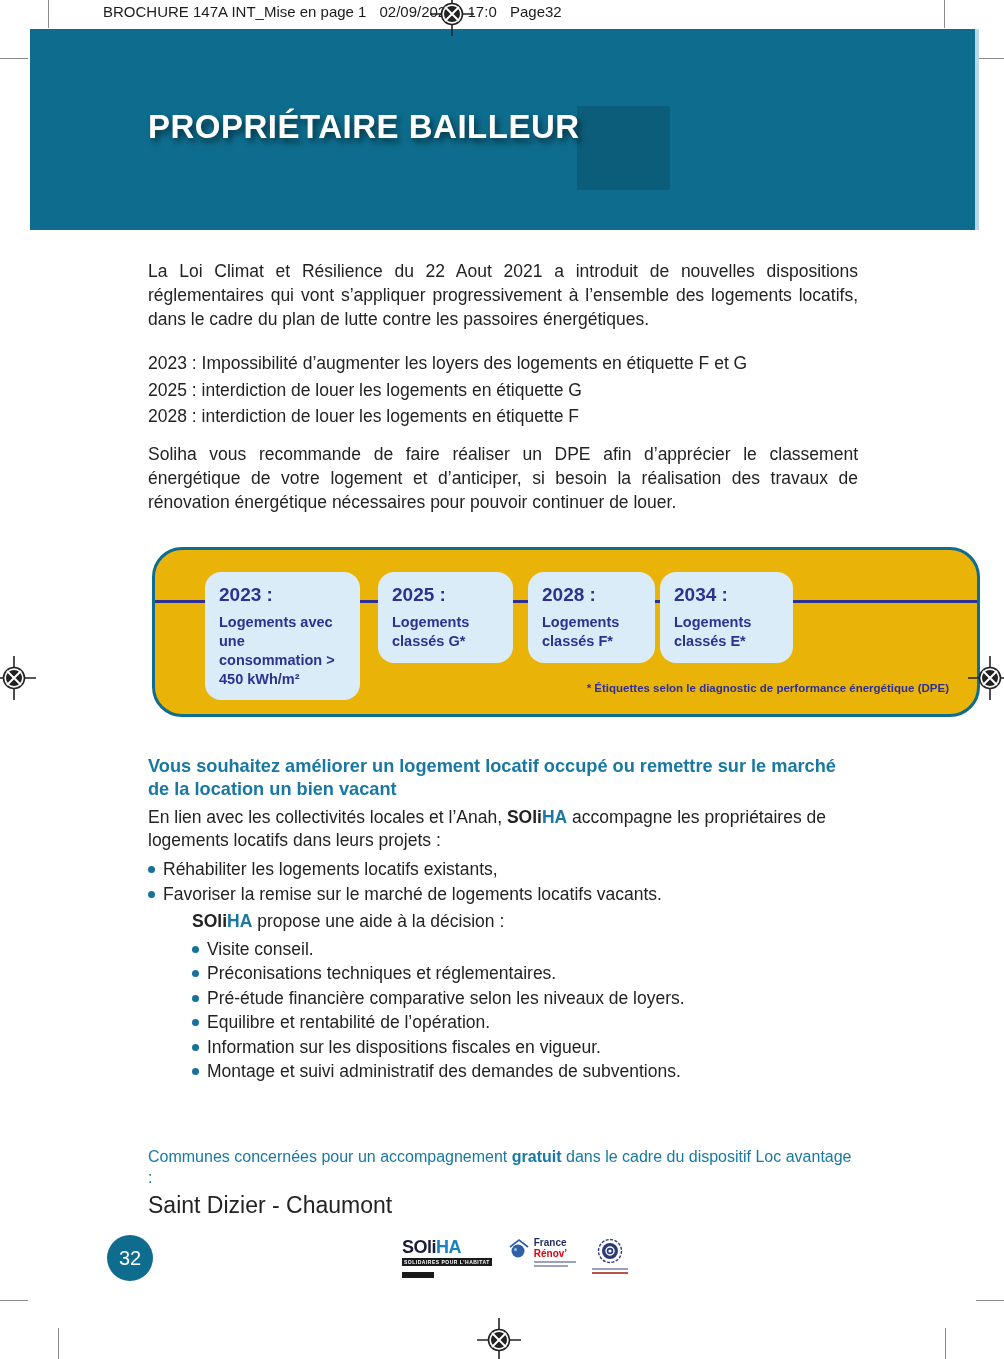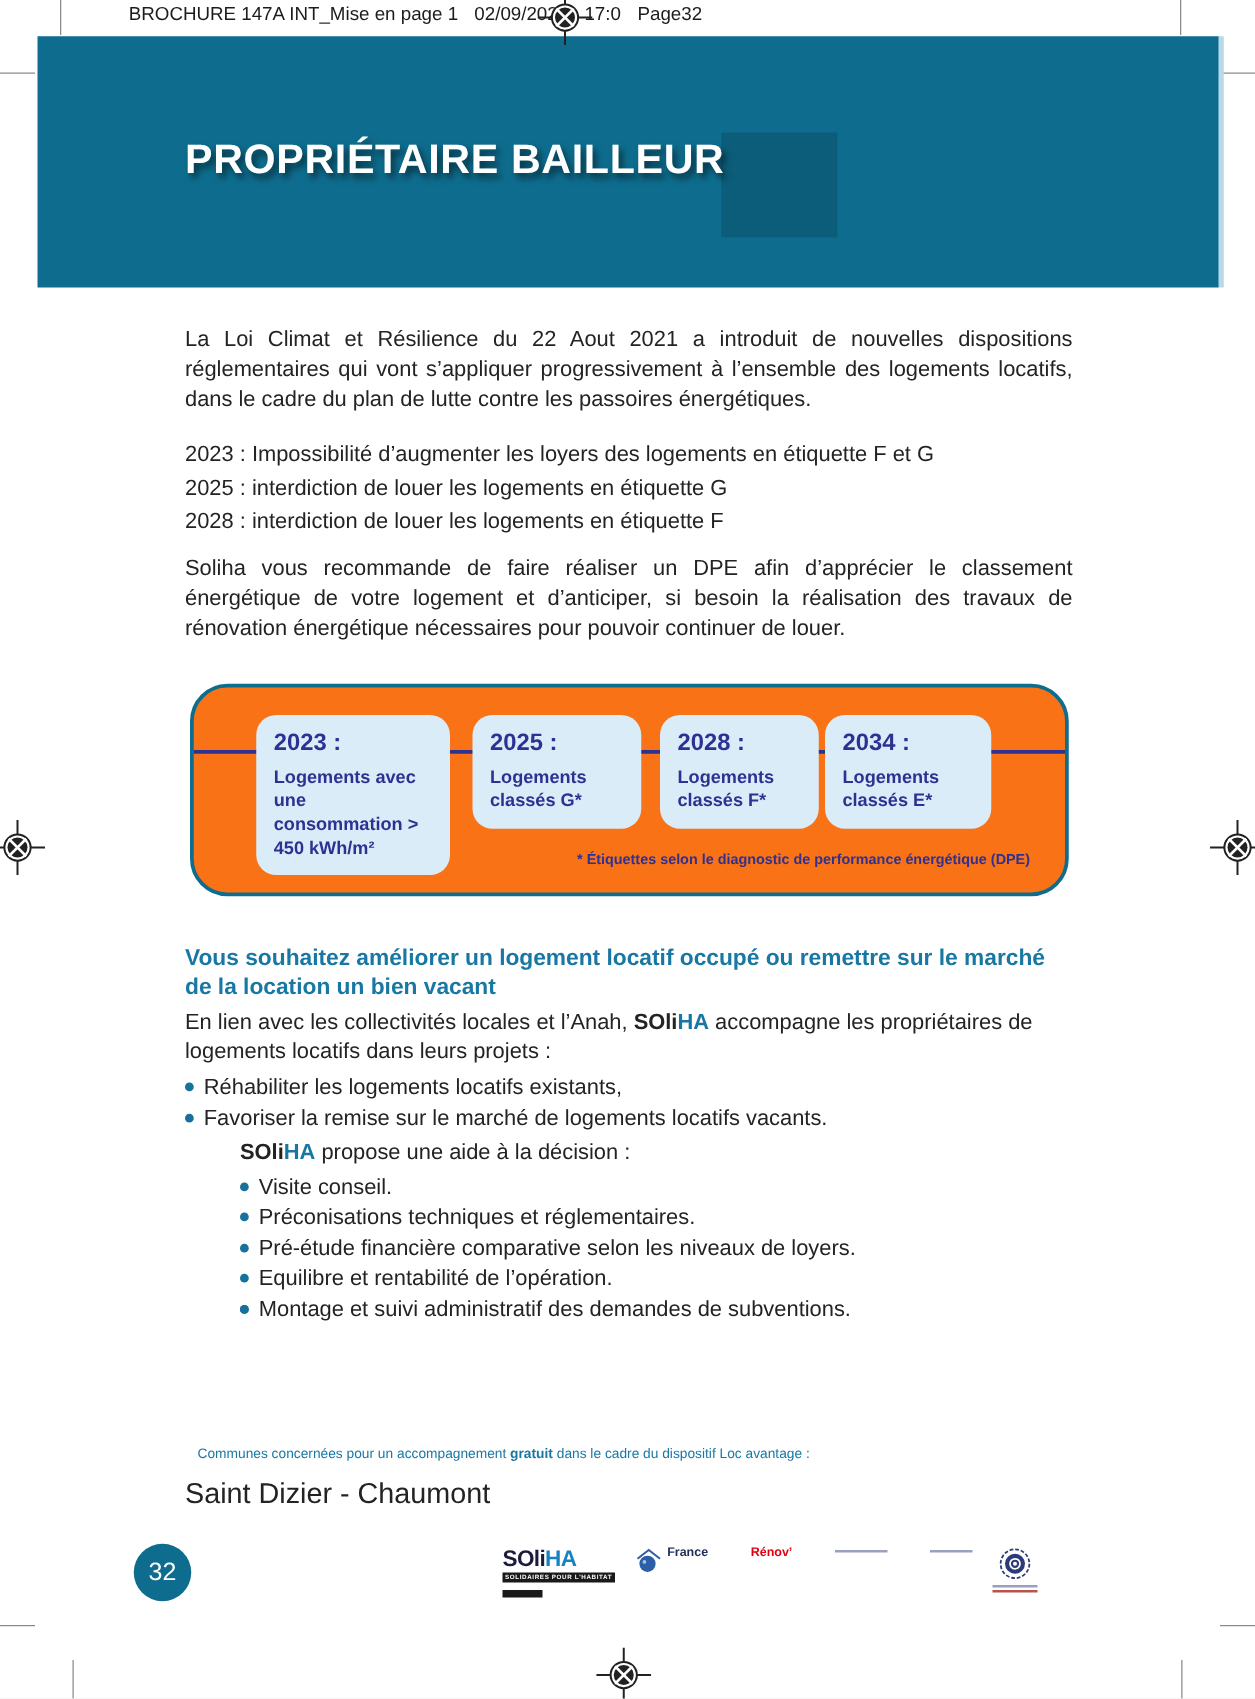--- a/index.html
+++ b/index.html
@@ -22,50 +22,50 @@
     position:absolute;left:118px;top:79px;font-size:33px;font-weight:800;color:#ffffff;
     letter-spacing:0.5px;text-shadow:3px 4px 6px rgba(0,0,0,0.55);z-index:2;white-space:nowrap;text-align:right;}
   .title-shadow-block{position:absolute;left:547px;top:77px;width:93px;height:84px;
     background:rgba(0,0,0,0.14);z-index:1;}
   
   .col{position:absolute;left:148px;width:710px;}
   .para{font-size:17.5px;line-height:1.37;color:#232323;margin:0;}
   .just{text-align:justify;}
   .milestones{font-size:17.5px;line-height:1.52;color:#232323;}
   
-  .tl-box{position:absolute;left:152px;top:547px;width:703px;height:170px;background:#f97316;
+  .tl-box{position:absolute;left:152px;top:547px;width:828px;height:170px;background:#eab308;
     border:3px solid #0e6d8e;border-radius:30px;box-sizing:border-box;}
   .tl-line{position:absolute;left:0;right:0;top:50px;height:3px;background:#2e3192;}
   .tl-card{position:absolute;background:#d9ecf8;border-radius:16px;padding:12px 14px;box-sizing:border-box;}
   .tl-year{font-size:19px;font-weight:800;color:#2e3192;margin-bottom:7px;}
   .tl-text{font-size:14.5px;font-weight:700;color:#2e3192;line-height:1.3;}
   .tl-footnote{position:absolute;right:28px;top:132px;font-size:11.5px;font-weight:700;color:#2e3192;}
   
   .h-teal{font-size:18.2px;font-weight:800;color:#1878a3;line-height:1.25;margin:0;}
   .brand-dark{font-weight:800;color:#232323;}
   .brand-teal{font-weight:800;color:#1878a3;}
   ul.blist{list-style:none;margin:0;padding:0;}
   ul.blist li{position:relative;padding-left:15px;font-size:17.5px;line-height:1.4;color:#232323;}
   .dot{position:absolute;left:0;top:9px;width:7px;height:7px;border-radius:50%;background:#17719a;}
-  .communes-p{font-size:11px;line-height:1.32;color:#1878a3;margin:10px;}
+  .communes-p{font-size:16px;line-height:1.32;color:#1878a3;margin:0;}
   .communes-bold{font-weight:800;color:#1878a3;}
   .communes-city{font-size:23px;color:#232323;margin-top:4px;}
   
   .page-badge{position:absolute;left:107px;top:1235px;width:46px;height:46px;border-radius:50%;
     background:#0e6d8e;color:#fff;font-size:20px;font-weight:400;display:flex;align-items:center;justify-content:center;}
   .logos{position:absolute;left:402px;top:1238px;display:flex;gap:16px;align-items:flex-start;}
   .soliha-logo{display:flex;flex-direction:column;}
   .soliha-word{font-size:18px;font-weight:800;letter-spacing:-0.5px;line-height:1;}
   .soliha-word .d{color:#1c1c3a;}
   .soliha-word .t{color:#1783c0;}
   .soliha-bar{background:#1a1a1a;color:#fff;font-size:5px;font-weight:700;letter-spacing:0.5px;
     padding:1px 2px;margin-top:2px;white-space:nowrap;}
   .soliha-region{width:32px;height:6px;background:#1a1a1a;margin-top:6px;}
   .fr-logo{display:flex;gap:4px;align-items:flex-start;}
-  .fr-text{display:flex;flex-direction:row;line-height:1.05;gap:34px;}
+  .fr-text{display:flex;flex-direction:column;line-height:1.05;}
   .fr-l1{font-size:10px;font-weight:800;color:#1e2d5a;}
   .fr-l2{font-size:10px;font-weight:800;color:#e1000f;}
   .tiny-bar{height:2px;background:#b5554e;margin-top:2px;}
   .tiny-bar.g{background:#9aa0c0;}
   .badge-logo{display:flex;flex-direction:column;align-items:center;}
   .badge-bars{margin-top:2px;}
 </style>
 </head>
 <body>
 
@@ -180,21 +180,21 @@
 
   <div class="col" style="top:910px;margin-left:44px;">
     <p class="para">
       <span class="brand-dark">SOli</span><span class="brand-teal">HA</span><span> propose une aide à la décision :</span>
     </p>
     <ul class="blist" style="margin-top:3px;">
       <li><span class="dot"></span><span>Visite conseil.</span></li>
       <li><span class="dot"></span><span>Préconisations techniques et réglementaires.</span></li>
       <li><span class="dot"></span><span>Pré-étude financière comparative selon les niveaux de loyers.</span></li>
       <li><span class="dot"></span><span>Equilibre et rentabilité de l’opération.</span></li>
-      <li><span class="dot"></span></li>
+      <li><span class="dot"></span><span>Information sur les dispositions fiscales en vigueur.</span></li>
       <li><span class="dot"></span><span>Montage et suivi administratif des demandes de subventions.</span></li>
     </ul>
   </div>
 
   <div class="col" style="top:1146px;">
     <p class="communes-p">
       <span>Communes concernées pour un accompagnement </span><span class="communes-bold">gratuit</span><span> dans le cadre du dispositif Loc avantage :</span>
     </p>
     <div class="communes-city">Saint Dizier - Chaumont</div>
   </div>

